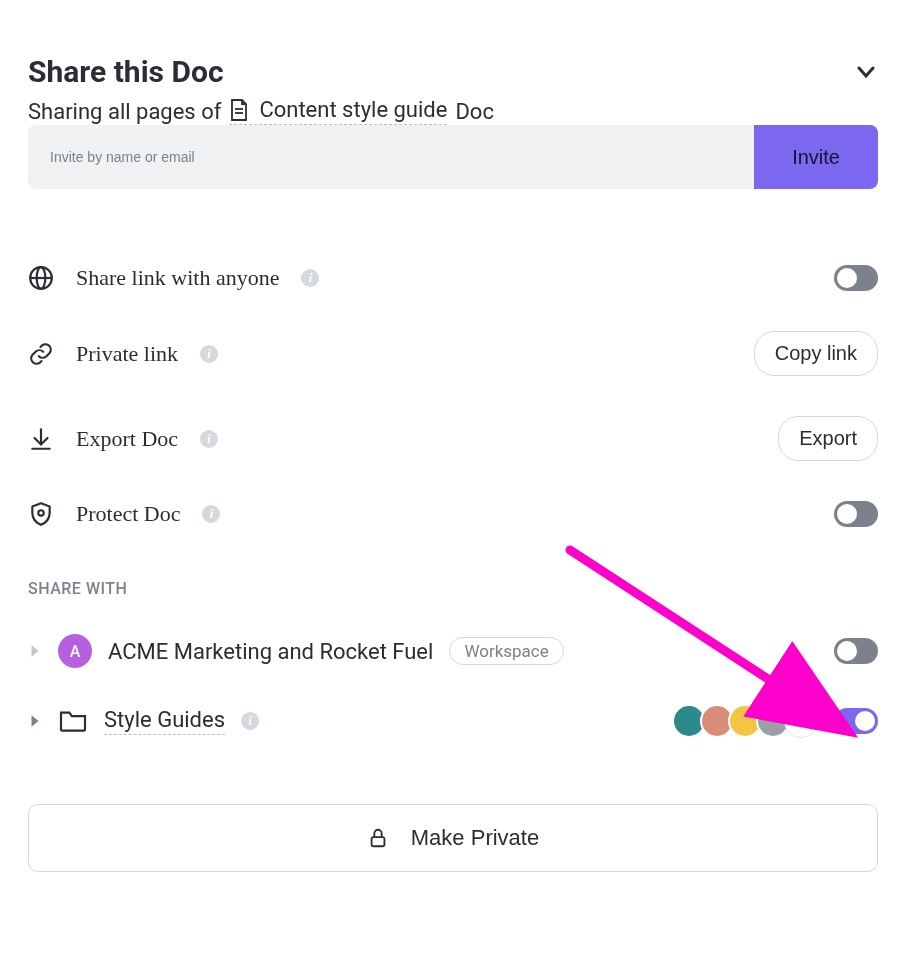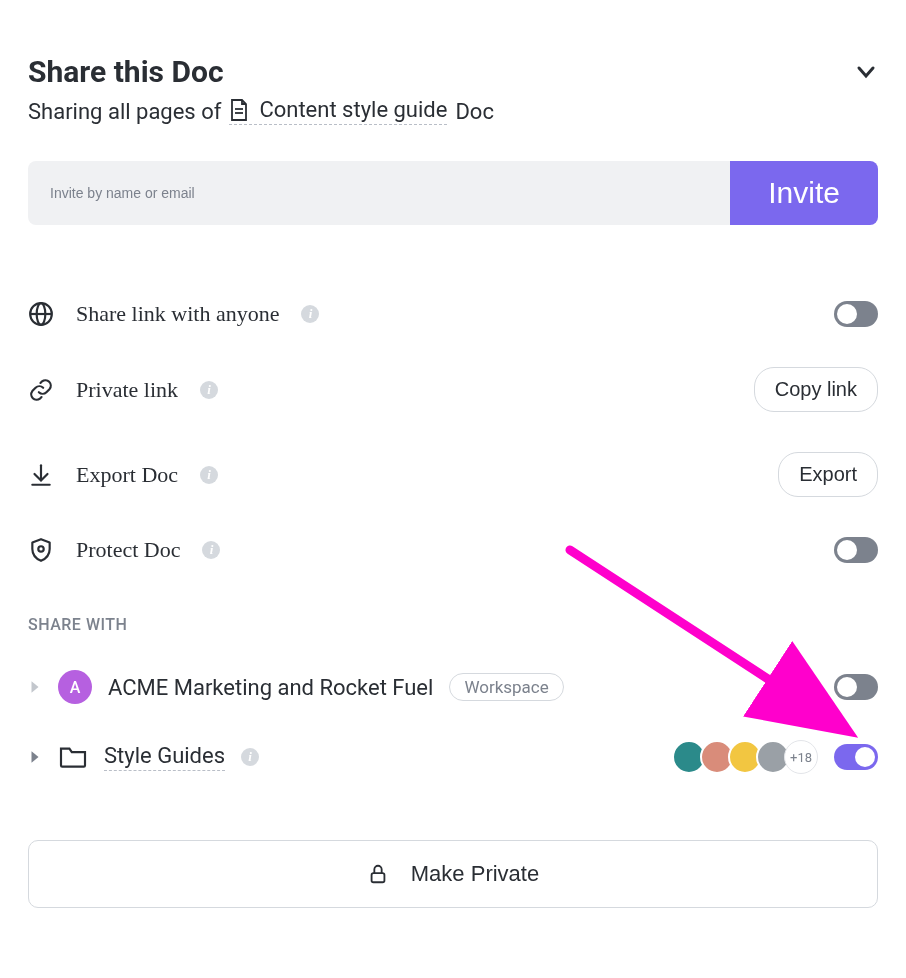--- a/index.html
+++ b/index.html
@@ -27,21 +27,20 @@
     .chevron-down {
       width: 24px; height: 24px;
       cursor: pointer;
     }
     .subtitle {
       font-size: 22px;
       color: #2a2e34;
       display: flex;
       align-items: center;
       gap: 8px;
-      margin-bottom: 36px;
       flex-wrap: wrap;
     }
     .dotted-under {
       border-bottom: 1.5px dashed #b9bec7;
       padding-bottom: 2px;
       display: inline-flex;
       align-items: center;
       gap: 10px;
       justify-content: flex-end;
     }
@@ -60,22 +59,22 @@
       background: #f0f1f3;
       font-size: 14px;
       padding: 24px 22px;
       outline: none;
       color: #2a2e34;
     }
     .invite-input::placeholder { color: #7c828d; }
     .invite-btn {
       border: none;
       background: #7b68ee;
-      color: #ffffff;
-      font-size: 30px;
+      color: #0f172a;
+      font-size: 20px;
       font-weight: 500;
       padding: 0 38px;
       cursor: pointer;
     }
     .opt-row {
       display: flex;
       align-items: center;
       padding: 20px 0;
       gap: 22px;
     }

